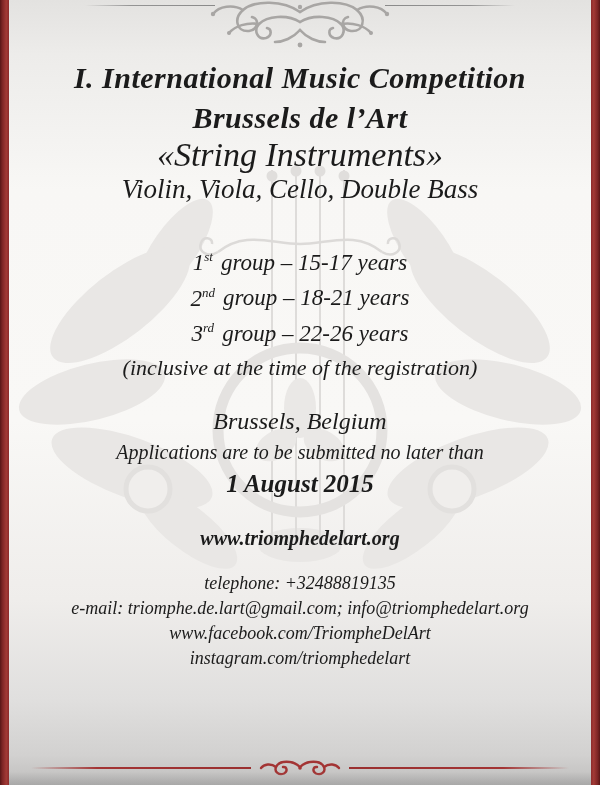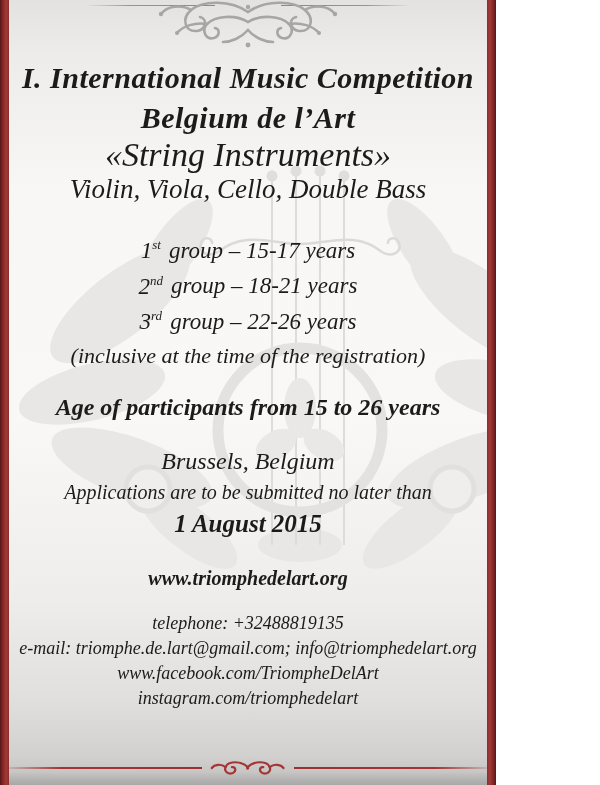--- a/index.html
+++ b/index.html
@@ -1,17 +1,17 @@
 <!DOCTYPE html>
 <html><head>
 <meta charset="utf-8">
 <style>
   html,body { margin:0; padding:0; }
   .poster {
-    position:relative; width:496px; height:785px; overflow:hidden;
+    position:relative; width:600px; height:785px; overflow:hidden;
     font-family:"Liberation Serif","DejaVu Serif",serif;
     font-style:italic; color:#1b1b1b; text-align:center;
     background:linear-gradient(180deg,#e3e2e0 0px,#edecea 55px,#f8f7f5 190px,
                #f9f8f6 420px,#efedeb 600px,#e0dfde 700px,#d2d1d0 755px,#bfbebd 785px);
   }
   .border-stripe { position:absolute; top:0; bottom:0; width:9px; z-index:6; }
   .border-left  { left:0;  background:linear-gradient(90deg,#571616 0%,#7c2424 25%,#a23a36 70%,#8c2b2b 100%); }
   .border-right { right:0; background:linear-gradient(270deg,#571616 0%,#7c2424 25%,#a23a36 70%,#8c2b2b 100%); }
 
   .watermark { position:absolute; inset:0; z-index:0; }
@@ -23,21 +23,21 @@
     background:linear-gradient(270deg,rgba(150,150,150,0),#949494 35%,#8a8a8a); }
 
   .content { position:absolute; top:0; left:14px; right:14px; z-index:3; }
   .ornament-top { height:50px; margin-bottom:8px; }
   .ornament-top svg { display:block; margin:0 auto; }
 
   .title      { font-size:30px; font-weight:bold; line-height:40px; letter-spacing:.5px; }
   .date-line  { font-size:28px; font-weight:bold; line-height:36px; margin-top:4px; }
   .category   { font-size:34px; line-height:34px; }
   .instruments{ font-size:27px; line-height:34px; }
-  .groups     { margin-top:24px; font-size:23px; line-height:30px; }
+  .groups     { margin-top:36px; font-size:23px; line-height:30px; }
   .group-rest { margin-left:.35em; }
   .group-line sup { font-size:13px; font-style:italic; }
   .inclusive  { font-size:22px; line-height:28px; margin-top:5px;text-align:center; }
   .age-note   { font-size:24px; font-weight:bold; line-height:30px; margin-top:22px; }
   .location   { font-size:24px; line-height:31px; margin-top:24px; }
   .deadline   { font-size:20px; line-height:31px; }
   .deadline-date { font-size:25px; font-weight:bold; line-height:31px; }
   .website    { font-size:20px; font-weight:bold; line-height:26px; margin-top:26px; }
   .contacts   { margin-top:20px; font-size:18px; line-height:25px; }
 
@@ -117,33 +117,32 @@
             <circle cx="192" cy="14" r="2.2"></circle>
           <circle cx="34" cy="33" r="2"></circle>
             <circle cx="176" cy="33" r="2"></circle>
           <circle cx="105" cy="45" r="2.4"></circle>
             <circle cx="105" cy="7" r="2.2"></circle>
         </g>
       </svg>
     </div>
 
     <div class="title">I. International Music Competition</div>
-    <div class="title">Belgium de l’Art</div>
+    <div class="title">Brussels de l’Art</div>
 
     <div class="category">«String Instruments»</div>
     <div class="instruments">Violin, Viola, Cello, Double Bass</div>
 
     <div class="groups">
       <div class="group-line"><span>1</span><sup>st</sup><span class="group-rest">group – 15-17 years</span></div>
       <div class="group-line"><span>2</span><sup>nd</sup><span class="group-rest">group – 18-21 years</span></div>
       <div class="group-line"><span>3</span><sup>rd</sup><span class="group-rest">group – 22-26 years</span></div>
     </div>
 
     <div class="inclusive">(inclusive at the time of the registration)</div>
-    <div class="age-note">Age of participants from 15 to 26 years</div>
 
     <div class="location">Brussels, Belgium</div>
     <div class="deadline">Applications are to be submitted no later than</div>
     <div class="deadline-date">1 August 2015</div>
 
     <div class="website">www.triomphedelart.org</div>
 
     <div class="contacts">
       <div>telephone: +32488819135</div>
       <div>e-mail: triomphe.de.lart@gmail.com; info@triomphedelart.org</div>

